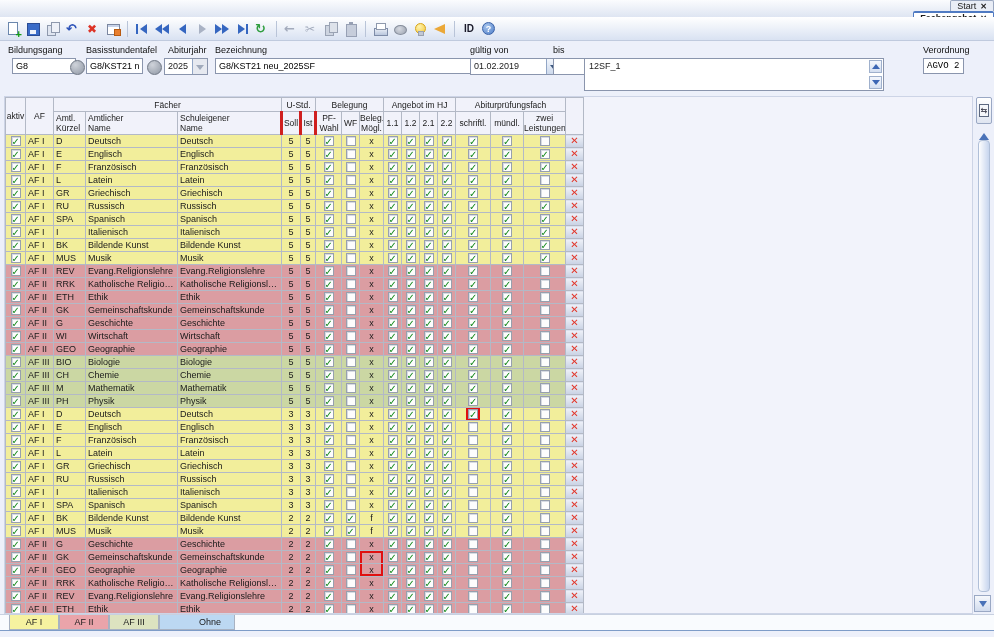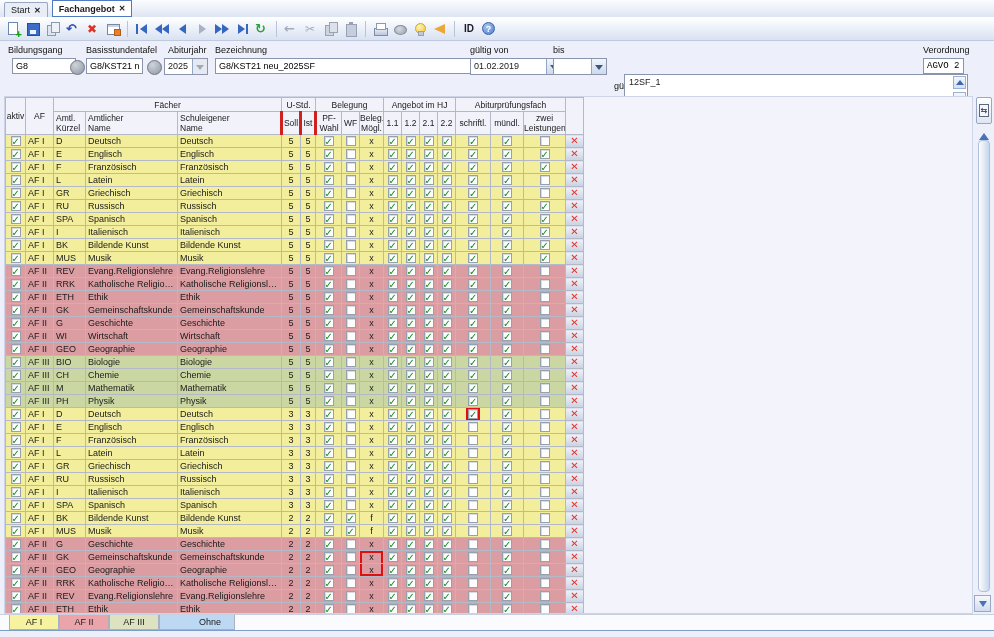--- a/index.html
+++ b/index.html
@@ -1,21 +1,21 @@
 <!DOCTYPE html>
 <html><head>
 <meta charset="utf-8">
 <style>
   html,body{margin:0;padding:0;}
   .app{position:relative;width:994px;height:637px;background:#edf0fa;overflow:hidden;
        font-family:"Liberation Sans",sans-serif;font-size:9px;color:#1a1a1a;}
   
   .tabstrip{position:absolute;left:0;top:0;width:994px;height:17px;
             background:linear-gradient(#fbfcfe,#dee5f2);border-bottom:1px solid #b7c4dc;
-            display:flex;align-items:flex-end;}
+            display:flex;align-items:flex-end;flex-direction:column;}
   .dtab{display:flex;align-items:center;gap:4px;height:14px;padding:0 6px;margin-left:4px;
         background:#e9edf6;border:1px solid #9aa7c0;border-bottom:none;border-radius:2px 2px 0 0;}
   .dtab.active{background:#ffffff;border:1px solid #4f7ac2;border-top:2px solid #4f7ac2;height:15px;font-weight:bold;}
   .dtab .x{font-weight:bold;font-size:8px;color:#222;}
   
   .toolbar{position:absolute;left:0;top:17px;width:994px;height:24px;
            background:linear-gradient(#ffffff,#d9e2f2);border-bottom:1px solid #c0cade;
            display:flex;align-items:center;padding-left:3px;box-sizing:border-box;}
   .tbtn{width:20px;height:20px;display:flex;align-items:center;justify-content:center;flex:none;}
   .tsep{width:1px;height:16px;background:#b9c4d8;margin:0 4px;flex:none;}
@@ -246,21 +246,21 @@
     <div class="combo" style="left:470px;top:58px;width:92px;">
       <span class="val">01.02.2019</span>
       <span class="dd"></span>
     </div>
 
     <div class="combo" style="left:553px;top:58px;width:54px;">
       <span class="val"></span>
       <span class="dd"></span>
     </div>
 
-    <div class="multibox" style="left:624px;top:58px;width:344px;height:33px;margin-top:16px;">
+    <div class="multibox" style="left:584px;top:58px;width:300px;height:33px;">
       <span class="val">12SF_1</span>
       <span class="spin up"></span>
       <span class="spin dn"></span>
     </div>
 
     <input class="fin" style="left: 923px; top: 58px; width: 41px; font-family: Liberation Mono, monospace;" value="AGVO 2021">
   </div>
 
   <div class="grid-area">
     <div class="grid-clip">

